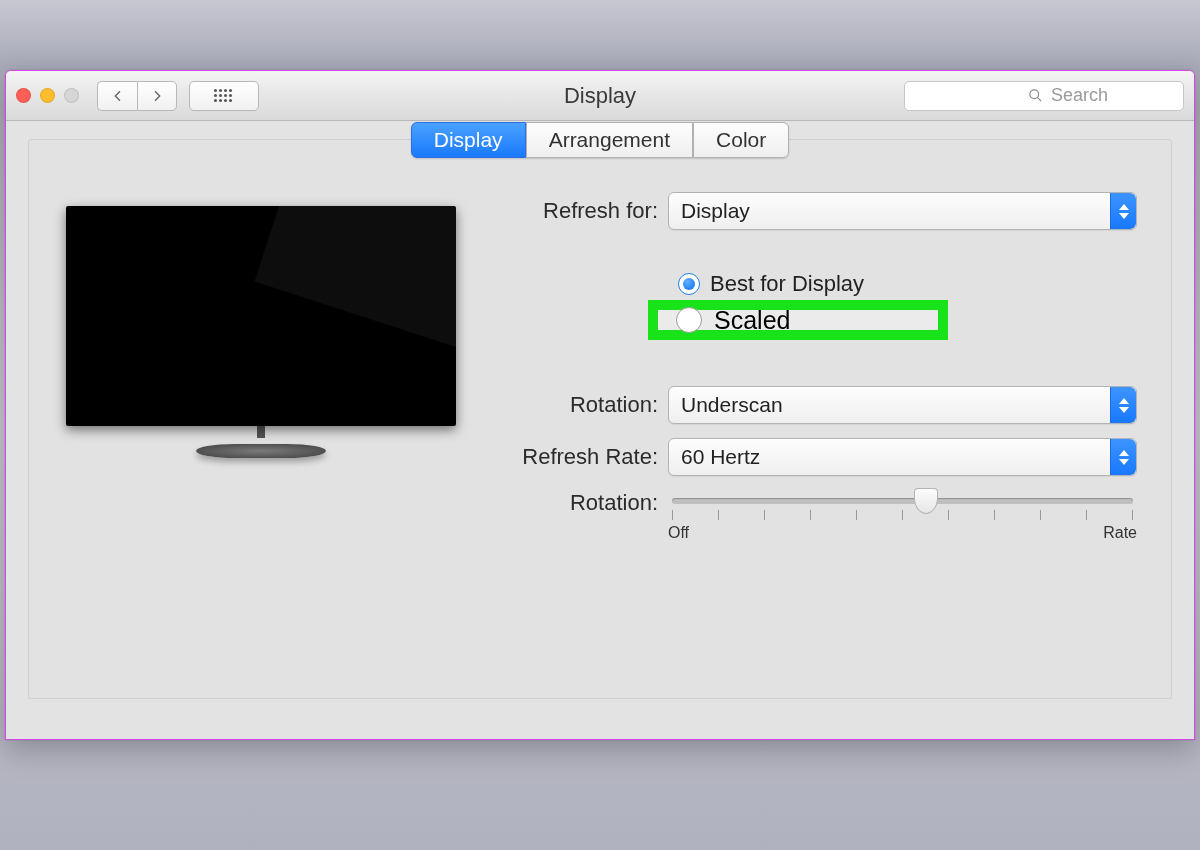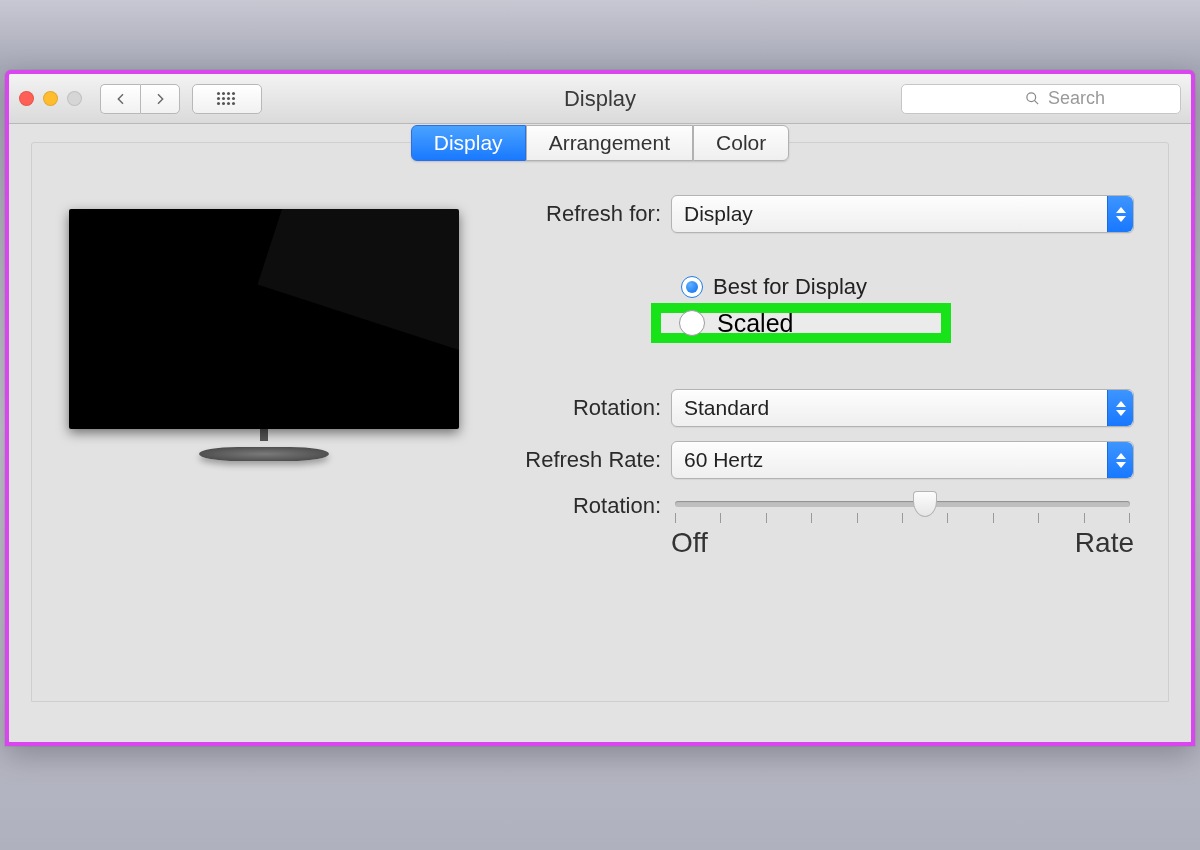--- a/index.html
+++ b/index.html
@@ -5,21 +5,21 @@
   * { box-sizing: border-box; margin:0; padding:0; font-family: -apple-system, "Helvetica Neue", Arial, sans-serif; }
   body {
     width:1200px; height:850px;
     background: linear-gradient(180deg,#c7c8d2 0%,#a8a9b7 8%,#c7c8d2 50%,#b0b1be 100%);
     display:flex; align-items:flex-start; justify-content:center;
     padding-top:70px;
   }
   .window{
     width:1190px;
     background:#e5e5e5;
-    border:4px solid #d946ef;
+    border:1px solid #d946ef;
     border-radius:6px 6px 0 0;
     box-shadow:0 10px 30px rgba(0,0,0,.25), 0 0 0 1px rgba(0,0,0,.05);
     overflow:hidden;
   }
   
   .titlebar{
     height:50px;
     background:linear-gradient(#f3f3f3,#dadada);
     border-bottom:1px solid #b8b8b8;
     display:flex; align-items:center;
@@ -144,21 +144,21 @@
     border:10px solid #18e218; background:#ebebeb;
     display:flex;align-items:center; padding-left:18px; gap:12px;
   }
   .hl .r-outer{width:26px;height:26px;}
   .hl span{font-size:25px;}
   .sliderwrap{flex:1;padding-top:4px;}
   .track{height:6px;background:#bfbfbf;border-radius:3px;position:relative;margin:4px 4px 0 4px;box-shadow:inset 0 1px 1px rgba(0,0,0,.25);}
   .thumb{position:absolute;top:-10px;width:24px;height:26px;background:linear-gradient(#fcfcfc,#e6e6e6);border:1px solid #b4b4b4;border-radius:4px 4px 12px 12px / 4px 4px 16px 16px;}
   .ticks{display:flex;justify-content:space-between;margin:6px 4px 0 4px;}
   .ticks i{width:1px;height:10px;background:#9a9a9a;display:block;}
-  .ends{display:flex;justify-content:space-between;font-size:28px;color:#333;margin:4px 0 0 0;}
+  .ends{display:flex;justify-content:space-between;font-size:16px;color:#333;margin:4px 0 0 0;}
 </style>
 </head>
 <body>
 
 <div class="window">
 
   <div class="titlebar">
     <div class="traffic">
       <div class="dot red"></div>
       <div class="dot yellow"></div>
@@ -239,21 +239,21 @@
               <div class="r-outer"></div>
               <span>Scaled</span>
             </div>
 
             <div style="height:60px"></div>
           </div>
 
           <div class="row">
             <div class="lab">Rotation:</div>
             <div class="popup">
-              <span>Standard</span>
+              <span>Underscan</span>
               <div class="stepper"></div>
             </div>
           </div>
 
           <div class="row">
             <div class="lab">Refresh Rate:</div>
             <div class="popup">
               <span>60 Hertz</span>
               <div class="stepper"></div>
             </div>

